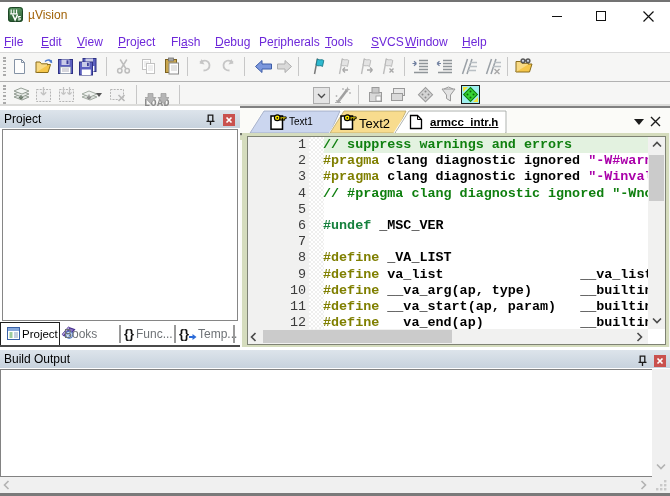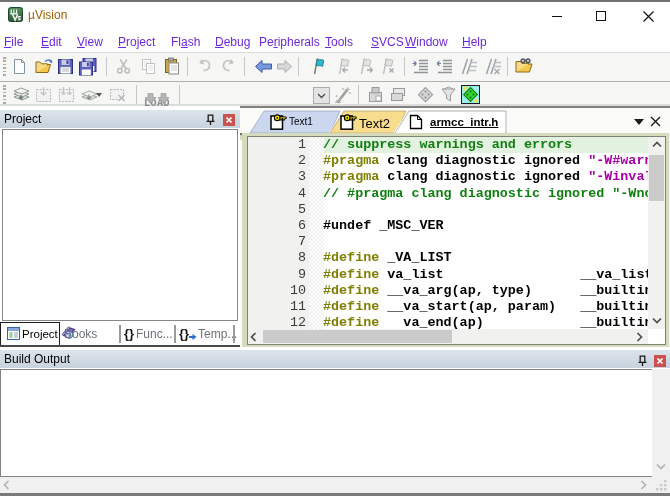--- a/index.html
+++ b/index.html
@@ -362,21 +362,21 @@
   10
   11
   12</pre>
 
 <div class="abs" style="left:317px;top:137px;width:331px;height:192px;overflow:hidden">
 <pre id="code" style="position:absolute;left:6px;top:0;font-family:'Liberation Mono',monospace;font-size:13.4px;font-weight:bold;line-height:16.2px;white-space:pre;color:#000"><span style="color:#0f7f0f">// suppress warnings and errors</span>
 <span style="color:#7f7f00">#pragma</span> clang diagnostic ignored <span style="color:#aa00aa">"-W#warnings"</span>
 <span style="color:#7f7f00">#pragma</span> clang diagnostic ignored <span style="color:#aa00aa">"-Winvalid-pp-token"</span>
 <span style="color:#0f7f0f">// #pragma clang diagnostic ignored "-Wnonportable-include-path"</span>
 
-<span style="color:#000000">#undef</span> _MSC_VER
+<span style="color:#15803d">#undef</span> _MSC_VER
 
 <span style="color:#7f7f00">#define</span> _VA_LIST
 <span style="color:#7f7f00">#define</span> va_list                 __va_list
 <span style="color:#7f7f00">#define</span> __va_arg(ap, type)      __builtin_va_arg(ap, type)
 <span style="color:#7f7f00">#define</span> __va_start(ap, param)   __builtin_va_start(ap, param)
 <span style="color:#7f7f00">#define</span>   va_end(ap)            __builtin_va_end(ap)</pre>
 </div>
 
 <div class="abs" style="left:648px;top:137px;width:17px;height:192px;background:#f1f1f0"></div>
 <svg class="abs" style="left:652px;top:141px" width="10" height="7" viewBox="0 0 10 7">

